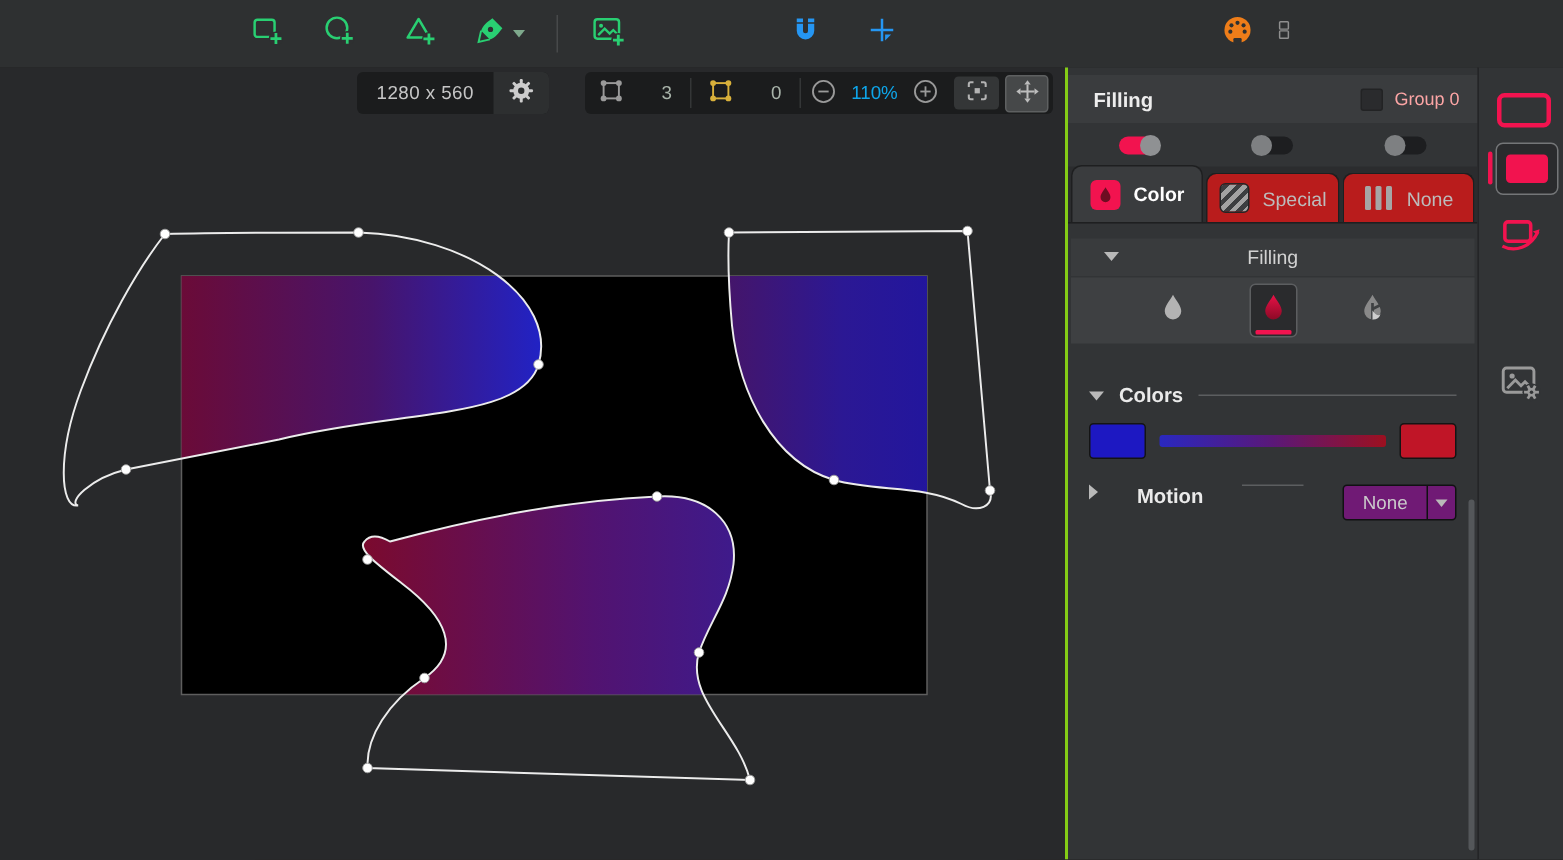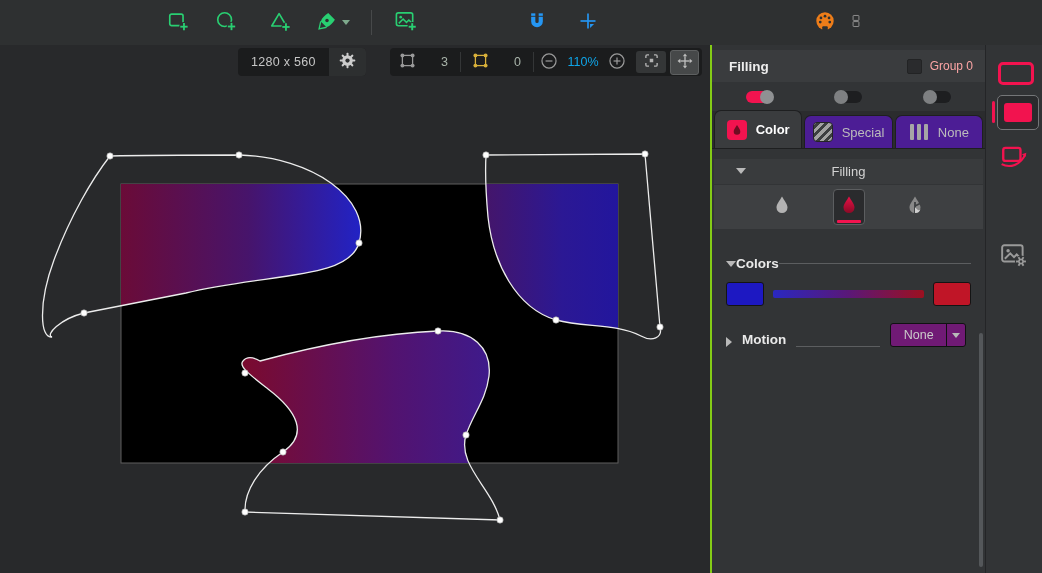--- a/index.html
+++ b/index.html
@@ -50,21 +50,21 @@
   .toggles{height:29px;display:flex;align-items:center;justify-content:space-between;padding:0 34px}
   .tg{width:27px;height:12px;border-radius:6px;background:#1d1e20;position:relative;cursor:pointer}
   .tg .knob{position:absolute;top:-1px;left:-1px;width:14px;height:14px;border-radius:50%;background:#7e8082}
   .tg.on{background:#f2134f}
   .tg.on .knob{left:auto;right:-1px;background:#8f9193}
 
   .tabs{display:flex;align-items:flex-end;height:37px;background:#2b2c2e;padding:0 1px;
         border-bottom:1px solid #1e1f20}
   .tab{flex:1;height:32px;display:flex;align-items:center;justify-content:center;gap:9px;
        margin:0 1px;border:1px solid #1e1f20;border-bottom:none;border-radius:7px 7px 0 0;
-       background:#4c1d95;color:#bcbcbc;font-size:13px;cursor:pointer}
+       background:#b91c1c;color:#bcbcbc;font-size:13px;cursor:pointer}
   .tab.active{height:37px;background:#3a3c3e;color:#fff;font-weight:bold}
   .tab-ic{width:20px;height:20px;border-radius:4px;display:flex;align-items:center;justify-content:center}
   .ic-color{background:#f2134f}
   .ic-special{background:repeating-linear-gradient(-45deg,#a2a2a2 0 3px,#3c3e40 3px 6px);
               border:1px solid #242526;box-sizing:border-box}
   .ic-snake{gap:3px}
   .ic-snake i{width:4px;height:16px;background:#a6a6a6;border-radius:1px}
 
   .sec-bar{margin:10px 2px 0;height:25px;background:#393b3d;display:flex;align-items:center;position:relative}
   .sec-bar .hdr-label{flex:1;text-align:center;color:#d2d2d2;font-size:13px}
@@ -75,29 +75,29 @@
   .sec-bar .tri-down{position:absolute;left:22px;top:9px}
 
   .droplets{margin:1px 2px 0;height:44px;background:#3e4042;display:flex;align-items:center;
             justify-content:space-between;padding:0 52px}
   .drop-opt{width:32px;height:36px;display:flex;align-items:center;justify-content:center;
             cursor:pointer;position:relative;box-sizing:border-box}
   .drop-opt.selected{background:#2a2b2d;border:1px solid #5c5e60;border-radius:4px}
   .drop-opt.selected::after{content:"";position:absolute;left:3px;right:3px;bottom:1px;height:3px;
             background:#f2134f;border-radius:1px}
 
-  .label-row{display:flex;align-items:center;margin:27px 14px 0}
+  .label-row{display:flex;align-items:center;gap:10px;margin:27px 14px 0}
   .sec-label{color:#eaeaea;font-weight:bold;font-size:13.5px}
   .sec-line{flex:1;height:1px;background:#5c5e60}
 
   .swatch-row{display:flex;align-items:center;margin:11px 14px 0;gap:9px}
   .swatch{width:36px;height:22px;border-radius:3px;border:1px solid #141414;cursor:pointer}
   .gbar{flex:1;height:8px;border-radius:2px;cursor:pointer}
 
-  .motion-row{display:flex;align-items:flex-end;gap:10px;margin:17px 14px 0}
+  .motion-row{display:flex;align-items:flex-start;gap:26px;margin:17px 14px 0}
   .dropdown{width:74px;height:22px;background:#701a75;border:1px solid #101112;border-radius:3px;
             display:flex;align-items:center;cursor:pointer}
   .dd-value{flex:1;text-align:center;color:#cacaca;font-size:12.5px}
   .dd-caret{width:18px;height:100%;border-left:1px solid #101112;display:flex;align-items:center;
             justify-content:center}
   .dd-caret .tri-down{border-left-width:4.5px;border-right-width:4.5px;border-top-width:5px}
 
   
   .sidebar{position:absolute;left:985px;top:45px;width:57px;height:528px;background:#323436;
            border-left:1px solid #242527;box-sizing:border-box}

